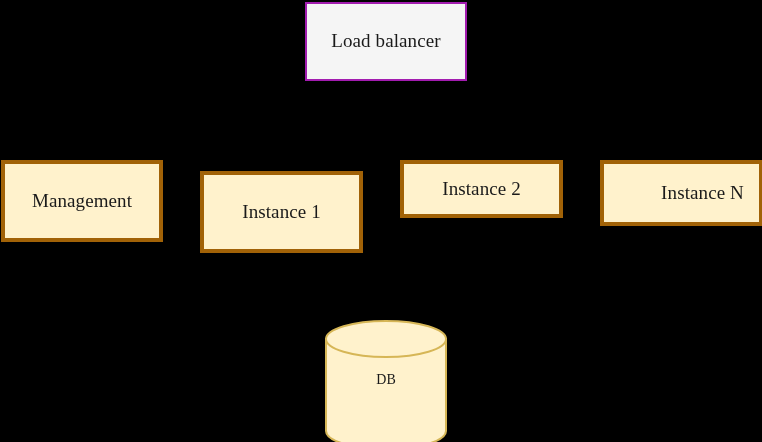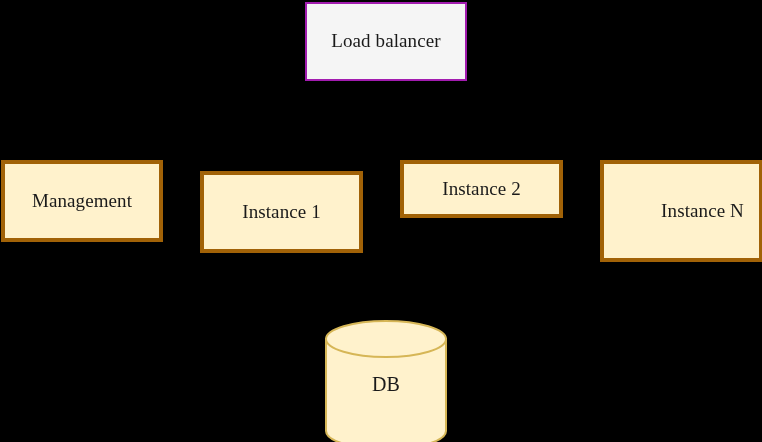--- a/index.html
+++ b/index.html
@@ -47,21 +47,21 @@
   .node-db {
     background: transparent;
     border: none;
   }
   .db-label {
     position: absolute;
     left: 0;
     right: 0;
     text-align: center;
     color: #1a1a1a;
-    font-size: 20px;
+    font-size: 14px;
   }
   .db-svg {
     position: absolute;
     left: 0;
     top: 0;
     width: 100%;
     height: 100%;
   }
 </style>
 </head>
@@ -98,21 +98,21 @@
   </div>
 
   <div class="node node-service" style="left:200px; top:171px; width:163px; height:82px;">
     <span>Instance 1</span>
   </div>
 
   <div class="node node-service" style="left:400px; top:160px; width:163px; height:58px;">
     <span>Instance 2</span>
   </div>
 
-  <div class="node node-service" style="left:600px; top:160px; width:163px; height:102px;padding-left:42px;">
+  <div class="node node-service" style="left:600px; top:160px; width:163px; height:66px;padding-left:42px;">
     <span>Instance N</span>
   </div>
 
   <div class="node node-db" style="left:325px; top:320px; width:122px; height:130px;">
     <svg class="db-svg" viewBox="0 0 122 130" preserveAspectRatio="none" xmlns="http://www.w3.org/2000/svg">
       <path d="M 1 19 L 1 111 A 60 18 0 0 0 121 111 L 121 19 Z" fill="#fff2cc" stroke="#d6b656" stroke-width="2"></path>
       <ellipse cx="61" cy="19" rx="60" ry="18" fill="#fff2cc" stroke="#d6b656" stroke-width="2"></ellipse>
     </svg>
     <span class="db-label" style="top:52px;">DB</span>
   </div>

